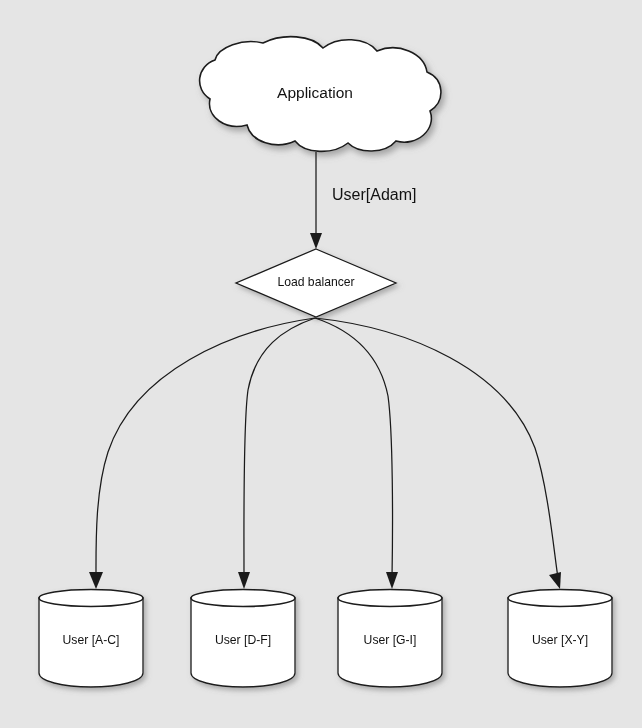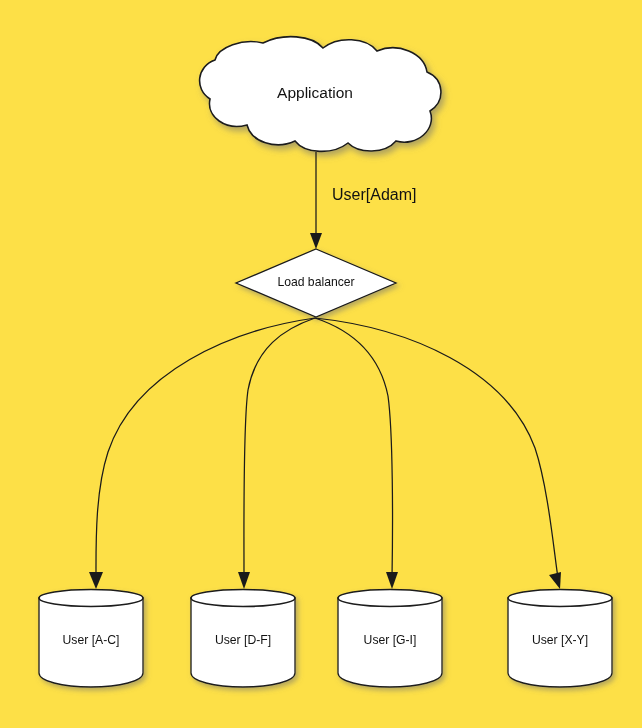--- a/index.html
+++ b/index.html
@@ -10,21 +10,21 @@
   body {
     width: 642px;
     height: 728px;
     font-family: "Liberation Sans", sans-serif;
     overflow: hidden;
   }
   #diagram-root {
     position: relative;
     width: 642px;
     height: 728px;
-    background: #fde047;
+    background: #e5e5e5;
   }
   svg.diagram-canvas {
     display: block;
     width: 642px;
     height: 728px;
   }
   .node-shape {
     fill: #ffffff;
     stroke: #1a1a1a;
     stroke-width: 1.6;

